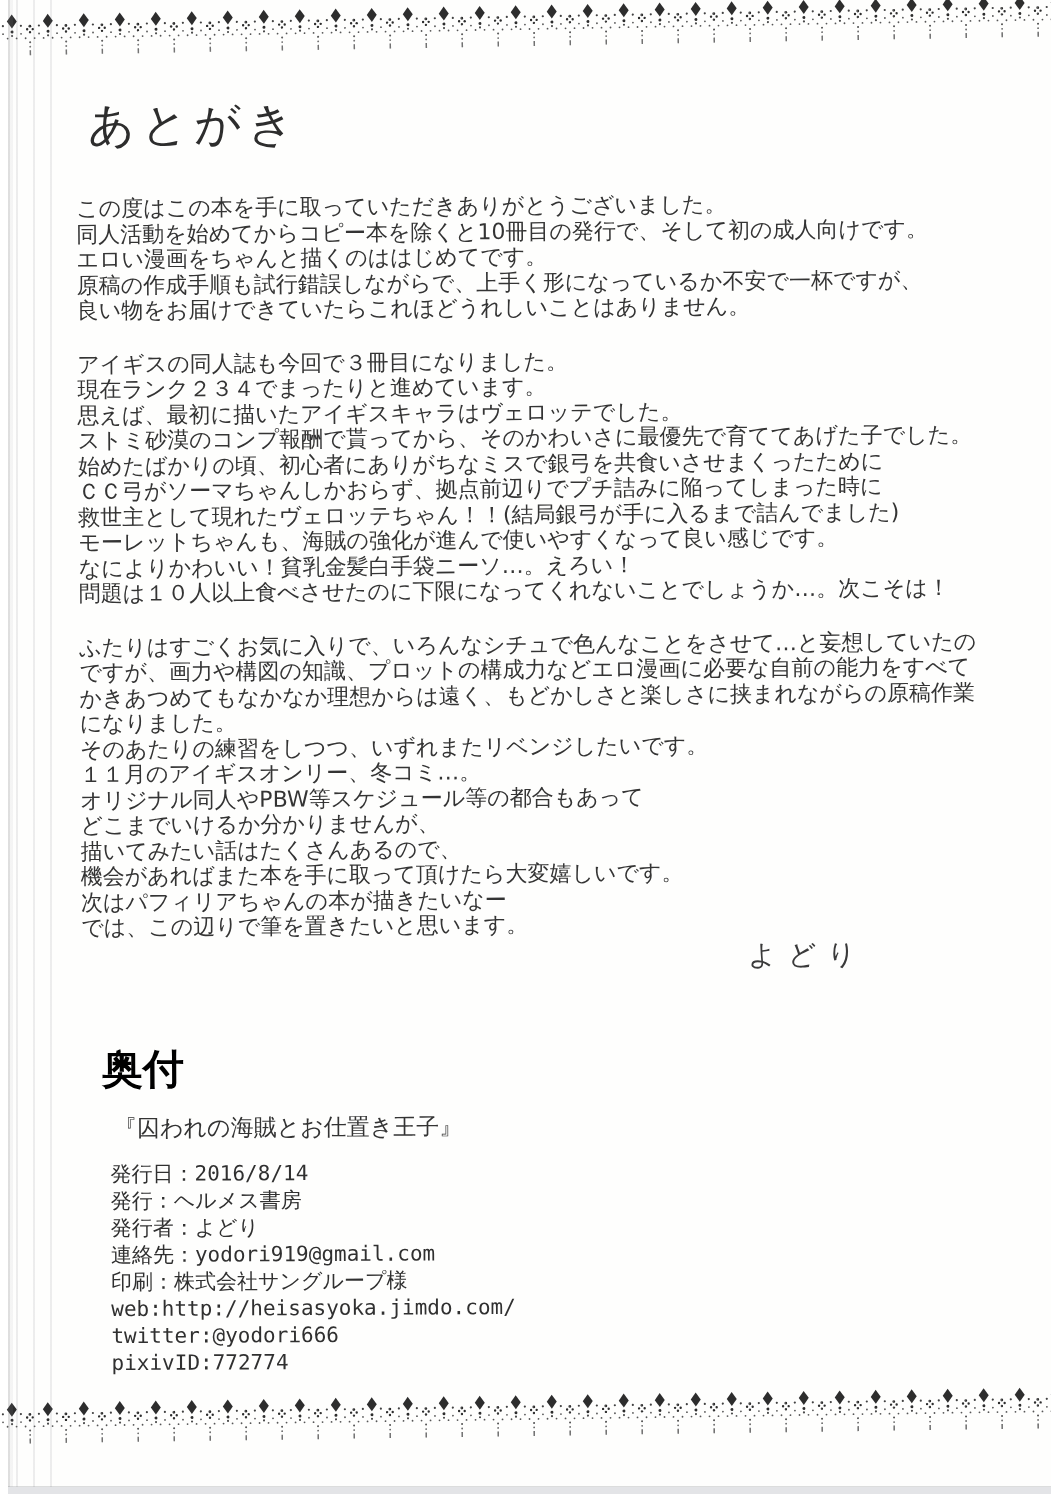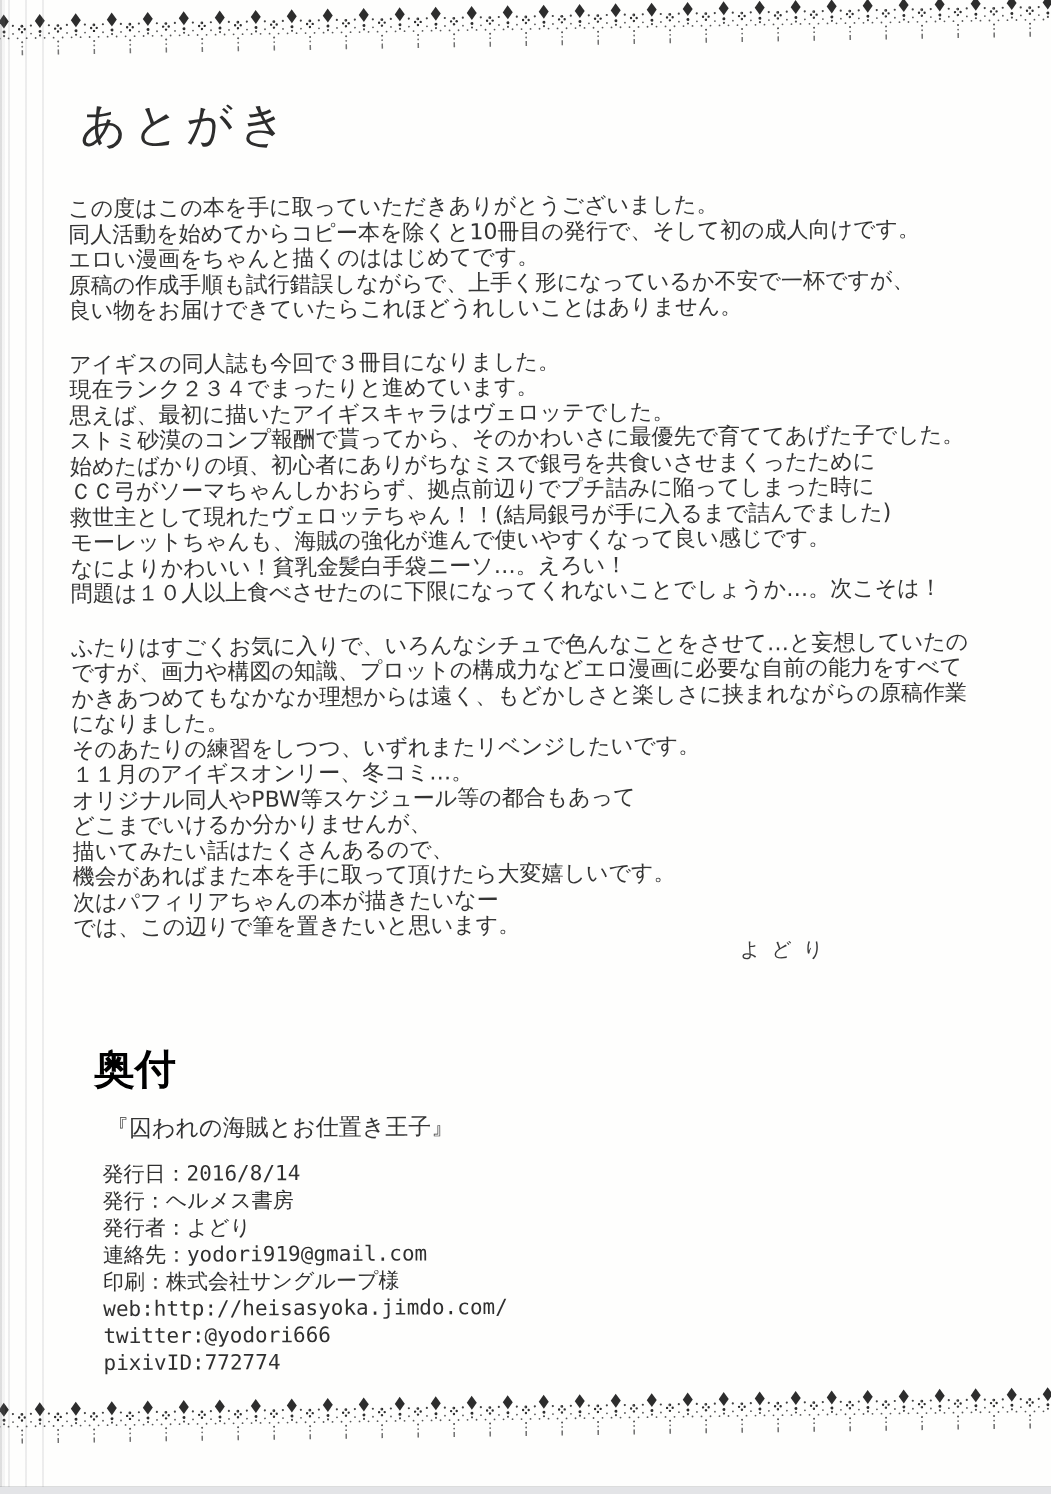--- a/index.html
+++ b/index.html
@@ -12,20 +12,21 @@
     height: 1494px;
     position: relative;
     overflow: hidden;
     font-family: "DejaVu Sans", sans-serif;
     color: #333333;
   }
   .page {
     position: absolute;
     inset: 0;
     background: #fefefd;
+    margin-left: 8px;
   }
 
   
   .lace-strip {
     position: absolute;
     left: -14px;
     right: -14px;
     height: 46px;
     display: flex;
     overflow: hidden;
@@ -71,21 +72,21 @@
     line-height: 25.5px;
     color: #343434;
     transform: rotate(-0.4deg);
     transform-origin: 0 0;
   }
   .para { margin: 0 0 28px 0; }
   .text-line { white-space: nowrap; }
   .signature {
     position: absolute;
     left: 740px; top: 936px;
-    font-size: 20px;
+    font-size: 28px;
     letter-spacing: 11px;
     color: #3a3a3a;
     transform: rotate(-0.4deg);
   }
 
   
   .colophon-heading {
     position: absolute;
     left: 94px; top: 1042px;
     font-size: 41px;

